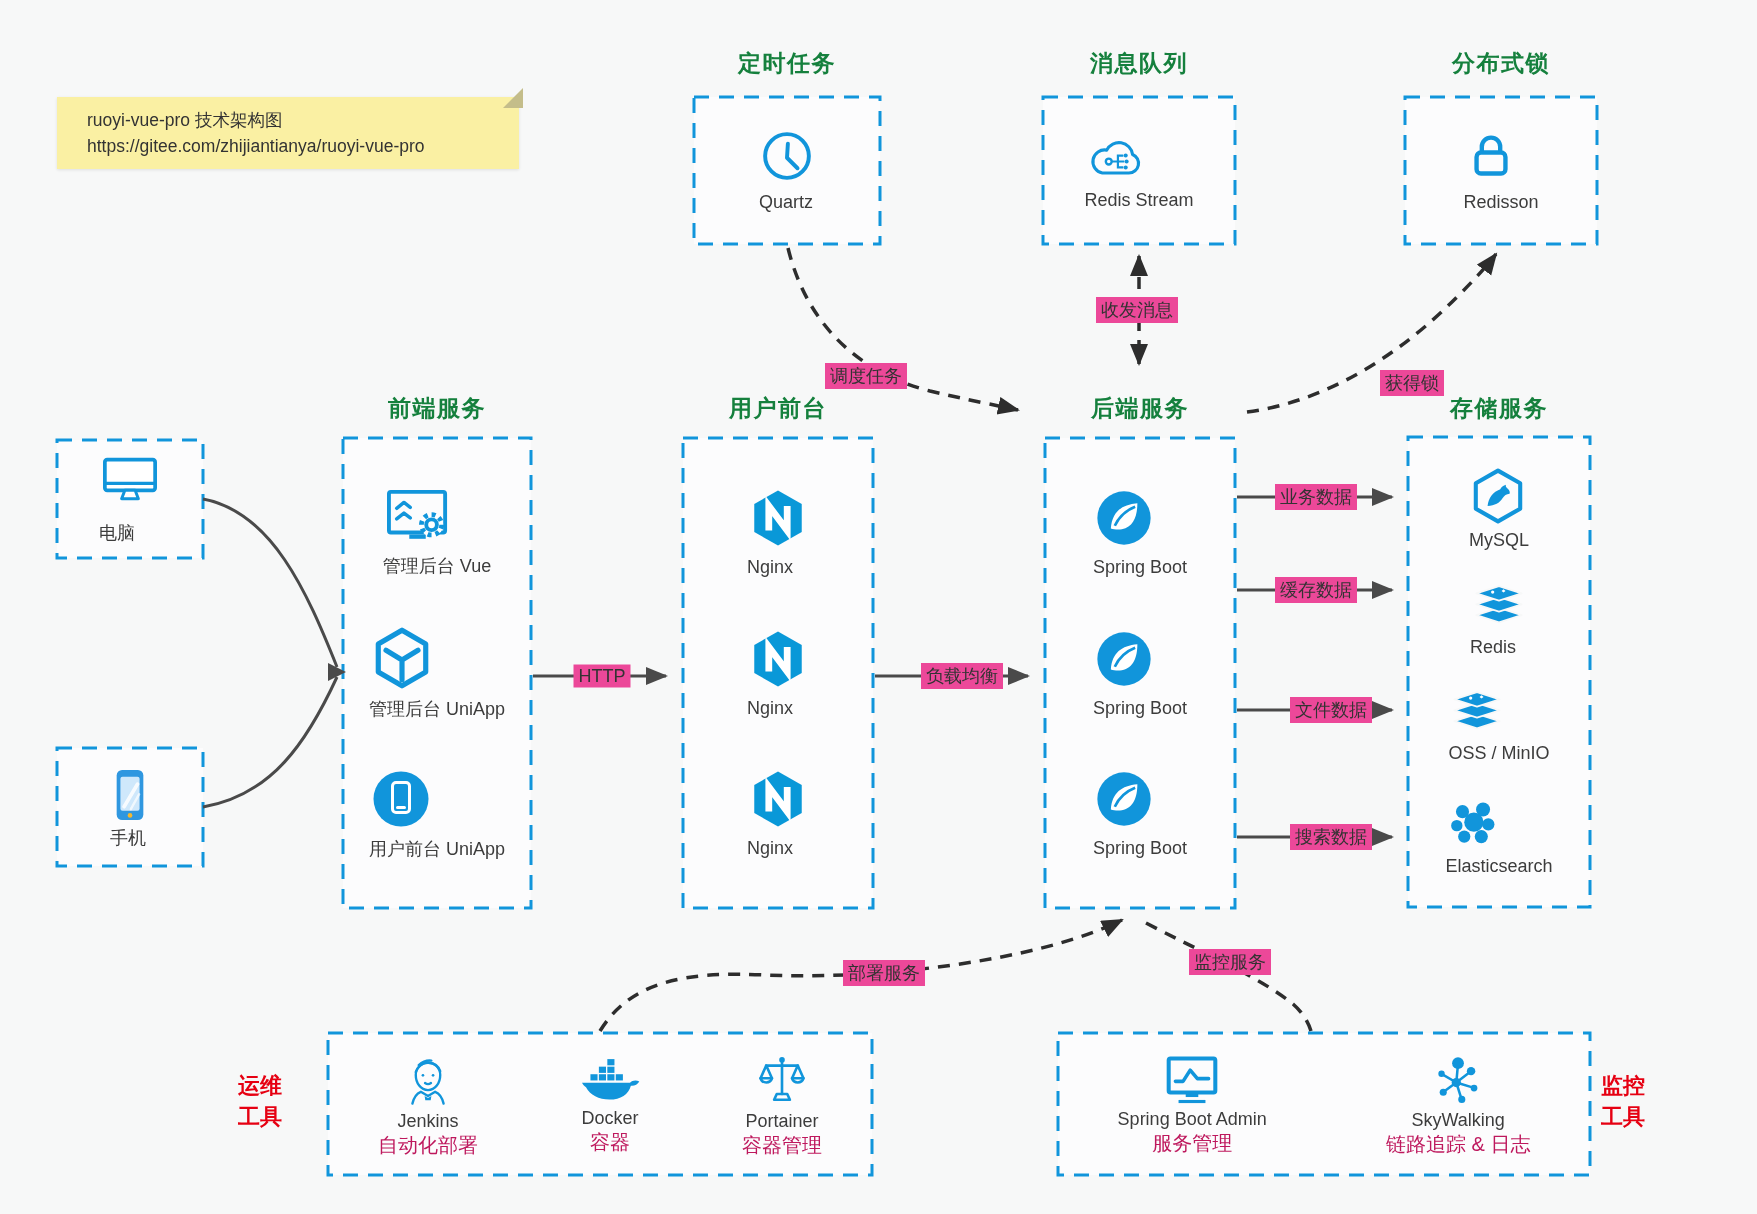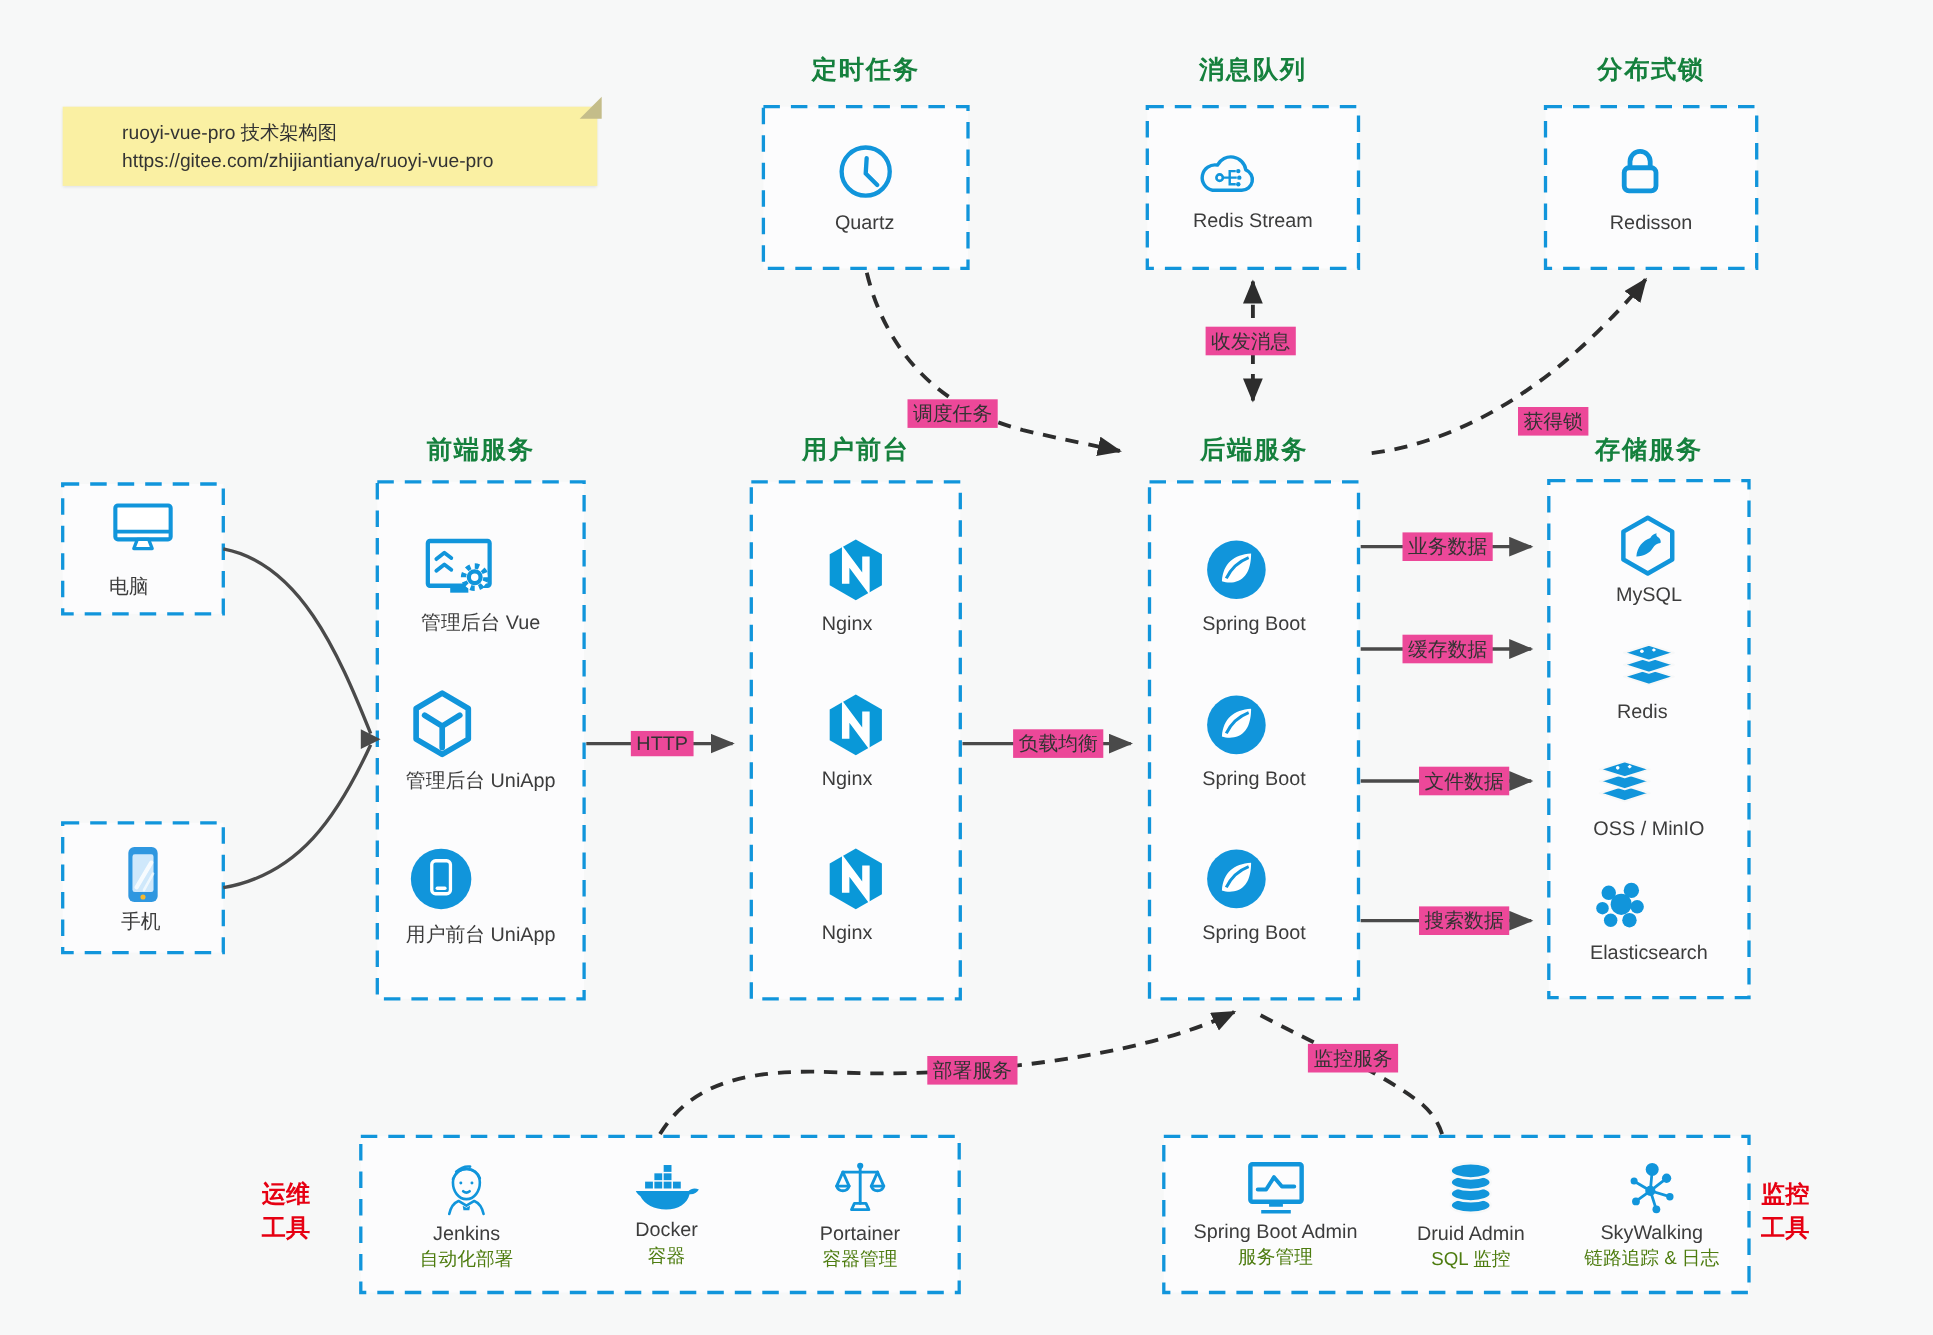--- a/index.html
+++ b/index.html
@@ -5,29 +5,29 @@
   body{margin:0;background:#f7f8f8;}
   .stage{position:relative;width:1757px;height:1214px;background:#f7f8f8;overflow:hidden;
          font-family:"Liberation Sans",sans-serif;}
   .overlay{position:absolute;left:0;top:0;pointer-events:none;}
   .box{position:absolute;}
   .col{display:flex;flex-direction:column;align-items:center;justify-content:space-evenly;}
   .row{display:flex;flex-direction:row;align-items:center;justify-content:space-around;}
   .cell{display:flex;flex-direction:column;align-items:flex-start;gap:7px;}
   .cell2{display:flex;flex-direction:column;align-items:center;gap:2px;}
   .lbl{font-size:18px;color:#3c3c3c;white-space:nowrap;line-height:22px;}
-  .sub{font-size:17px;color:#4d7c0f;white-space:nowrap;line-height:22px;text-align:center;}
+  .sub{font-size:20px;color:#be185d;white-space:nowrap;line-height:22px;text-align:center;}
   .title{position:absolute;text-align:center;font-size:23px;font-weight:bold;color:#15803d;
          letter-spacing:1.5px;white-space:nowrap;}
   .side-title{position:absolute;width:84px;text-align:left;font-size:22px;font-weight:bold;
          color:#e60012;line-height:31px;}
   .edge-label{position:absolute;transform:translate(-50%,-50%);background:#ec4899;font-size:18px;
          color:#333;padding:1px 5px;white-space:nowrap;}
   .note{position:absolute;left:57px;top:97px;width:462px;height:72px;background:#faf0a3;
-         box-shadow:0 1px 3px rgba(0,0,0,.10);padding-left:24px;}
+         box-shadow:0 1px 3px rgba(0,0,0,.10);}
   .note::after{content:"";position:absolute;right:-4px;top:-9px;
          border-left:20px solid transparent;border-bottom:20px solid #c4bd8a;}
   .note-text{padding:10px 0 0 30px;font-size:17.5px;color:#333;line-height:26px;}
 </style>
 </head>
 <body>
 
 <div class="stage">
 
   <svg class="overlay" width="1757" height="1214" viewBox="0 0 1757 1214">
@@ -328,32 +328,20 @@
       <svg width="58" height="52" viewBox="0 0 64 58">
         <rect x="6" y="5" width="52" height="38" rx="2" fill="none" stroke="#1195db" stroke-width="4.5"></rect>
         <path d="M13.5 30.5 h8.5 l8 -12.5 l8 9.5 h12.5" fill="none" stroke="#1195db" stroke-width="4" stroke-linecap="round" stroke-linejoin="round"></path>
         <rect x="25" y="43" width="14" height="5" fill="#1195db"></rect>
         <path d="M17 53 h30" stroke="#1195db" stroke-width="3.5"></path>
       </svg>
       <div class="lbl">Spring Boot Admin</div>
       <div class="sub">服务管理</div>
     </div>
     <div class="cell2">
-      <svg width="52" height="56" viewBox="0 0 60 64">
-        <g fill="#1195db" stroke="#f7f8f8" stroke-width="2.5">
-          <ellipse cx="30" cy="50" rx="21" ry="8"></ellipse>
-            <ellipse cx="30" cy="38" rx="21" ry="8"></ellipse>
-          <ellipse cx="30" cy="26" rx="21" ry="8"></ellipse>
-            <ellipse cx="30" cy="14" rx="21" ry="8"></ellipse>
-        </g>
-      </svg>
-      <div class="lbl">Druid Admin</div>
-      <div class="sub">SQL 监控</div>
-    </div>
-    <div class="cell2">
       <svg width="54" height="54" viewBox="0 0 64 64">
         <g stroke="#1195db" stroke-width="3">
           <path d="M30 35 L32 13 M30 35 L13 25 M30 35 L15 46 M30 35 L47 22 M30 35 L50 41 M30 35 L36 54"></path>
         </g>
         <g fill="#1195db">
           <circle cx="30" cy="35" r="5.5"></circle>
             <circle cx="32" cy="12" r="7"></circle>
           <circle cx="12.5" cy="24.5" r="3.8"></circle>
             <circle cx="14.5" cy="46.5" r="4.2"></circle>
           <circle cx="47.5" cy="21.5" r="5"></circle>

